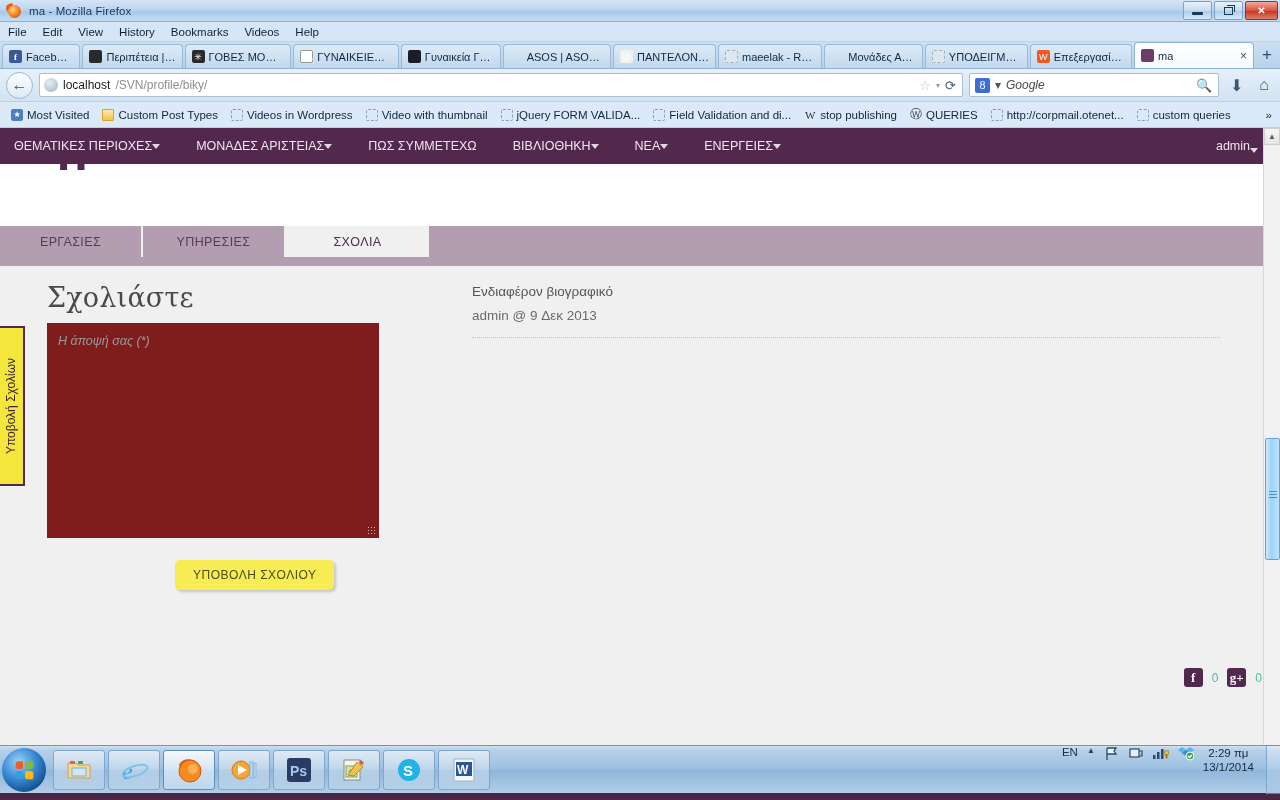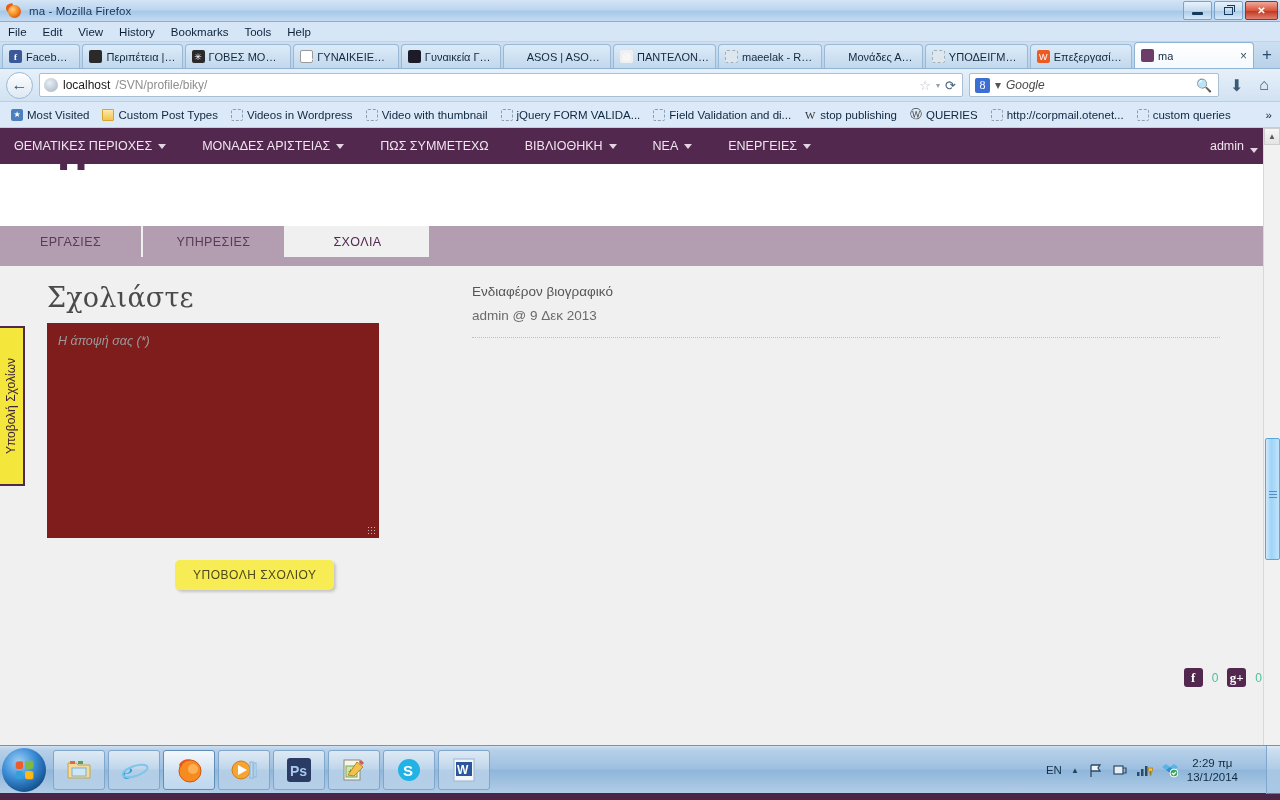--- a/index.html
+++ b/index.html
@@ -143,21 +143,21 @@
   .bico.folder{background:linear-gradient(to bottom,#ffe9a8,#f2c44f);border:1px solid #d4a62e;border-radius:1px;}
   .bico.w{background:transparent;color:#333;font-family:"Liberation Serif",serif;font-size:11px;}
   .bico.wp{background:transparent;color:#464646;font-size:12px;}
 
   
   .viewport{position:relative;height:617px;background:#fff;overflow:hidden;}
   .sitenav{
     height:36px;background:#53284f;display:flex;align-items:center;
     padding-left:14px;gap:0;color:#f0e6ef;font-size:12.5px;
   }
-  .sitenav .item{padding:0 18px 0 0;display:flex;align-items:center;gap:6px;white-space:nowrap;}
+  .sitenav .item{padding:0 18px 0 0;display:flex;align-items:center;white-space:nowrap;}
   .sitenav .item:first-child{padding-left:0;}
   .sitenav .spacer{flex:1;}
   .sitenav .admin{padding-right:22px;color:#efe4ee;align-items:flex-end;}
   .caret-d{width:0;height:0;border-left:4px solid transparent;border-right:4px solid transparent;border-top:5px solid #e4d5e3;display:inline-block;}
 
   .logostrip{height:62px;background:#fff;position:relative;}
   .logostrip .clip{
     position:absolute;left:52px;top:0;width:58px;height:6px;
     background:#53284f; clip-path: polygon(0 0,14% 0,14% 100%,26% 100%,26% 0,44% 0,44% 100%,56% 100%,56% 0,100% 0,100% 0);
   }
@@ -246,22 +246,22 @@
   .startorb .flag{width:18px;height:18px;display:grid;grid-template-columns:1fr 1fr;
     grid-template-rows:1fr 1fr;gap:2px;transform:perspective(30px) rotateY(-12deg);}
   .startorb .flag i{display:block;border-radius:2px;}
   .tbitem{
     width:52px;height:40px;border:1px solid #7fa6cb;border-radius:3px;
     background:linear-gradient(to bottom,rgba(255,255,255,.55),rgba(255,255,255,.12));
     display:flex;align-items:center;justify-content:center;flex:none;
   }
   .tbitem.active{background:linear-gradient(to bottom,rgba(255,255,255,.85),rgba(210,232,250,.5));
     border-color:#5e8db8;}
-  .tray{position:absolute;right:0;top:0;height:48px;display:flex;align-items:center;gap:9px;
-    padding-right:42px;font-size:11.5px;color:#16324d;margin-left:29px;}
+  .tray{position:absolute;right:0;top:0;height:48px;display:flex;gap:9px;
+    padding-right:26px;font-size:11.5px;color:#16324d;margin-left:29px;}
   .tray .clock{line-height:1.25;text-align:center;font-size:11.5px;color:#12293f;}
   .showdesk{position:absolute;right:0;top:0;width:14px;height:48px;
     background:linear-gradient(to bottom,rgba(255,255,255,.35),rgba(160,195,228,.5));
     border-left:1px solid #7fa6cb;}
 </style>
 </head>
 <body>
 
 <div class="titlebar">
   <div class="ff-logo">
@@ -279,21 +279,21 @@
     <div class="winbtn close">✕</div>
   </div>
 </div>
 
 <div class="menubar">
   <span>File</span>
   <span>Edit</span>
   <span>View</span>
   <span>History</span>
   <span>Bookmarks</span>
-  <span>Tools</span>
+  <span>Videos</span>
   <span>Help</span>
 </div>
 
 <div class="tabstrip">
   <div class="tab">
     <span class="favicon fav-fb">f</span>
     <span class="label">Facebook</span>
   </div>
   <div class="tab">
     <span class="favicon fav-dark"></span>

